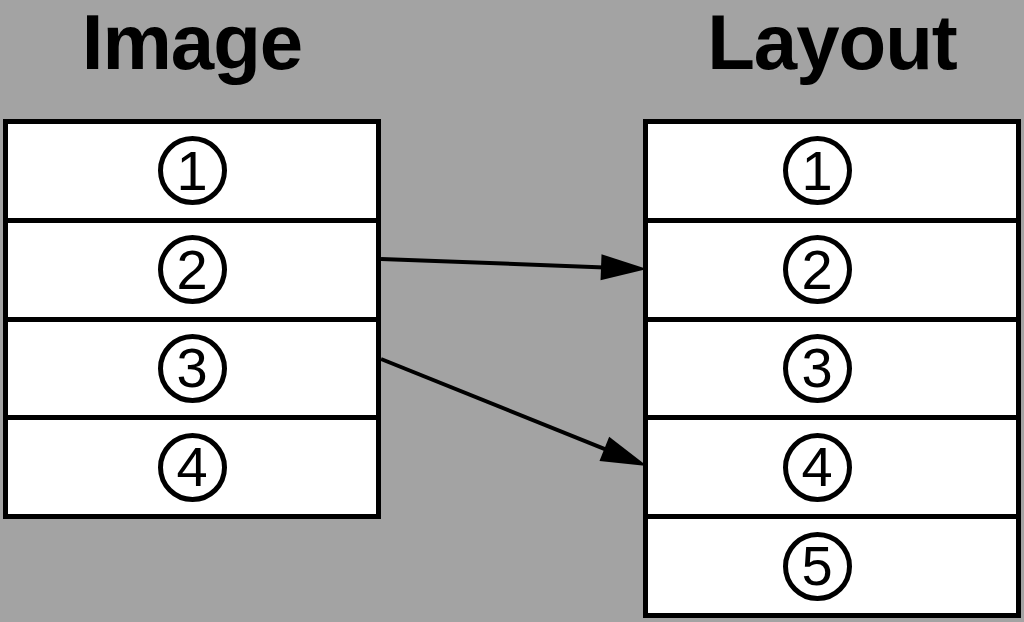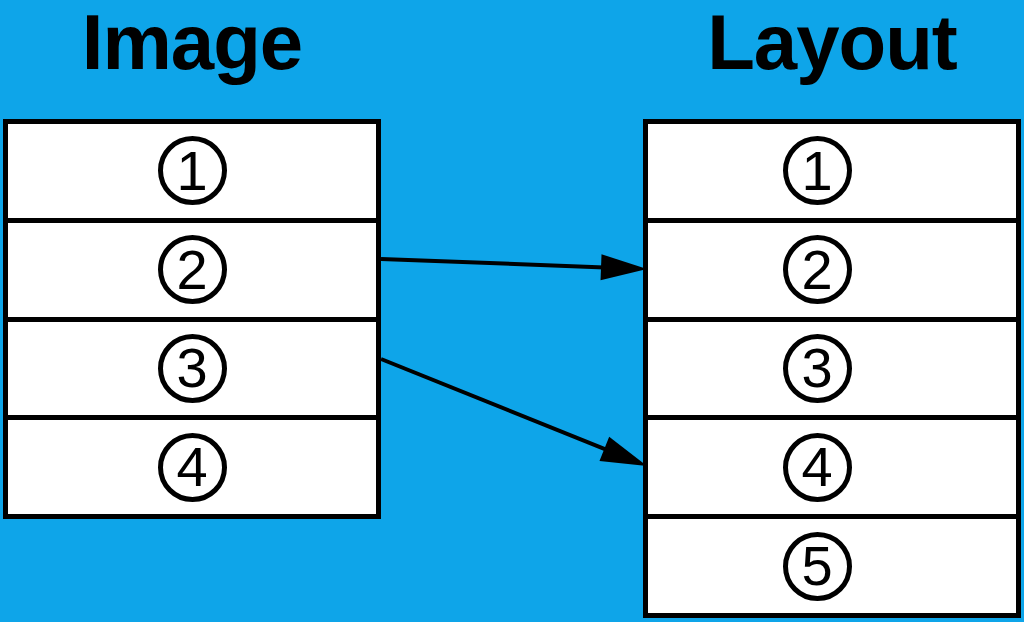--- a/index.html
+++ b/index.html
@@ -4,21 +4,21 @@
 <style>
   html, body {
     margin: 0;
     padding: 0;
     background: #ffffff;
   }
   .canvas {
     position: relative;
     width: 1024px;
     height: 622px;
-    background: #0ea5e9;
+    background: #a3a3a3;
     font-family: "Liberation Sans", "DejaVu Sans", sans-serif;
     color: #000000;
     overflow: hidden;
   }
   .title {
     position: absolute;
     top: -8px;
     height: 100px;
     display: flex;
     align-items: center;

